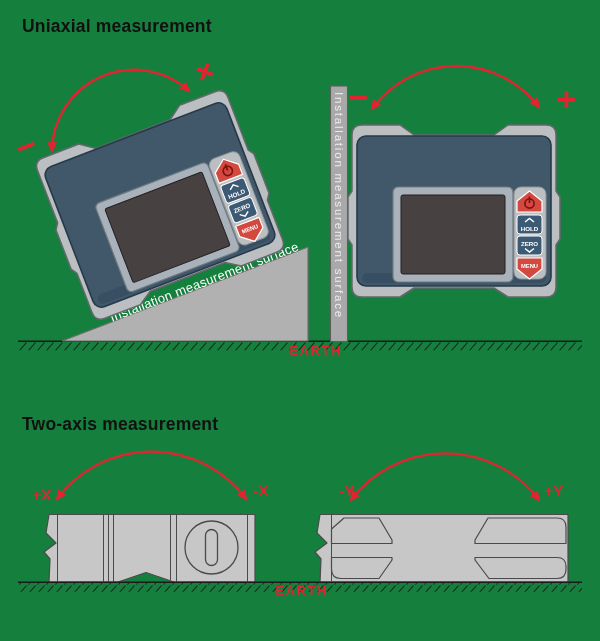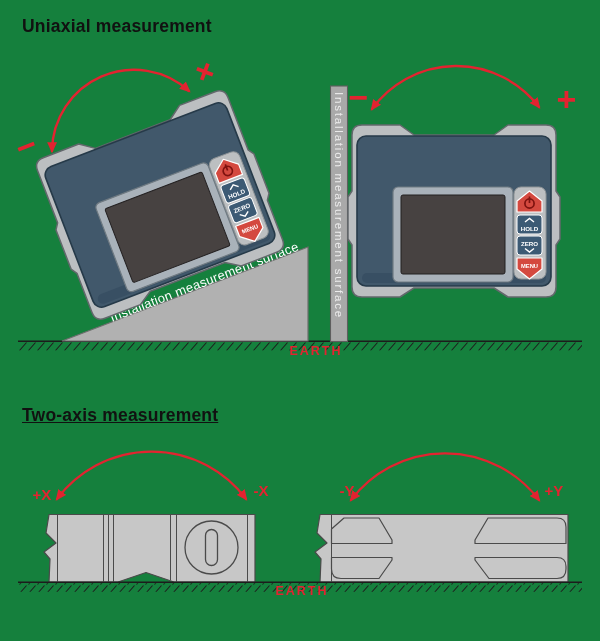--- a/index.html
+++ b/index.html
@@ -4,21 +4,21 @@
 <style>
   html,body{margin:0;padding:0;background:#fff;}
   .canvas{
     position:relative;width:600px;height:641px;background:#15803d;overflow:hidden;
     font-family:"Liberation Sans",sans-serif;
   }
   .section-title{
     position:absolute;font-size:17.5px;font-weight:bold;color:#111;letter-spacing:.2px;
   }
   .t1{left:22px;top:16px;}
-  .t2{left:22px;top:405px;text-decoration:underline;}
+  .t2{left:22px;top:414px;}
   svg{position:absolute;left:0;top:0;}
   svg text{font-family:"Liberation Sans",sans-serif;}
 </style>
 </head>
 <body>
 
 <div class="canvas">
 
   <div class="section-title t1">Uniaxial measurement</div>
   <div class="section-title t2">Two-axis measurement</div>

